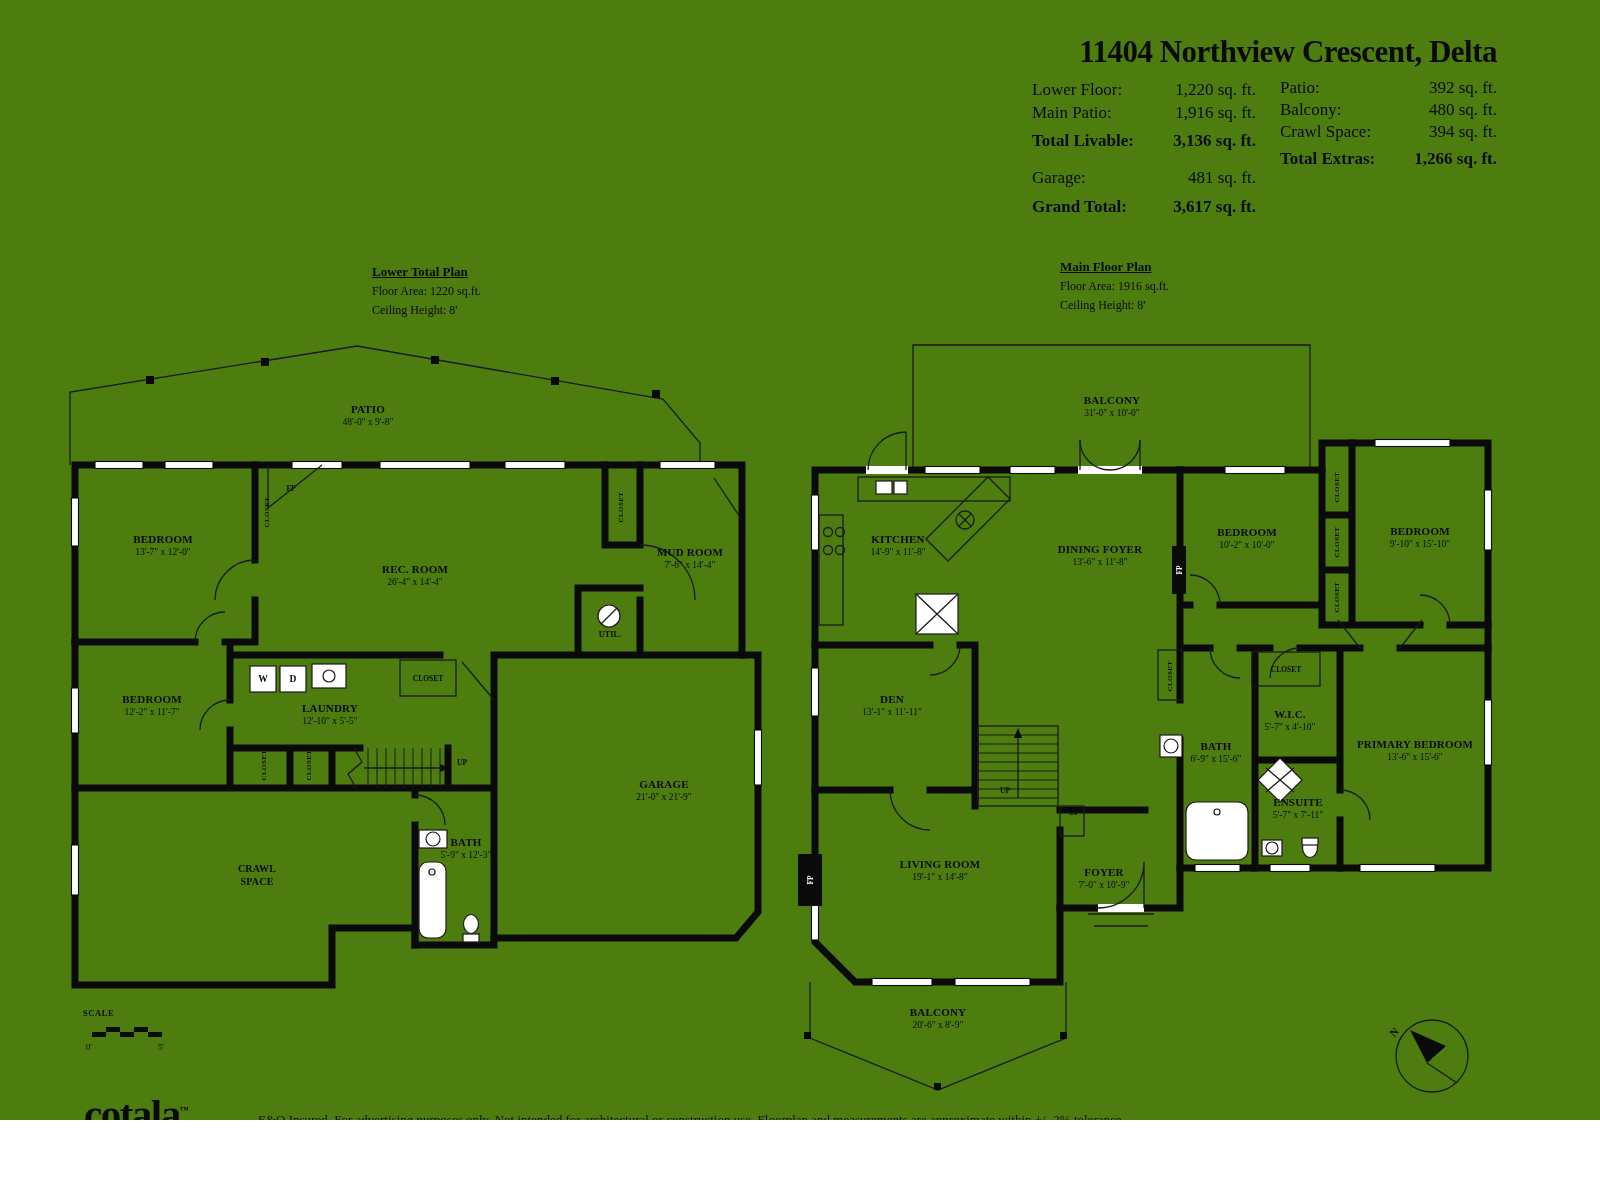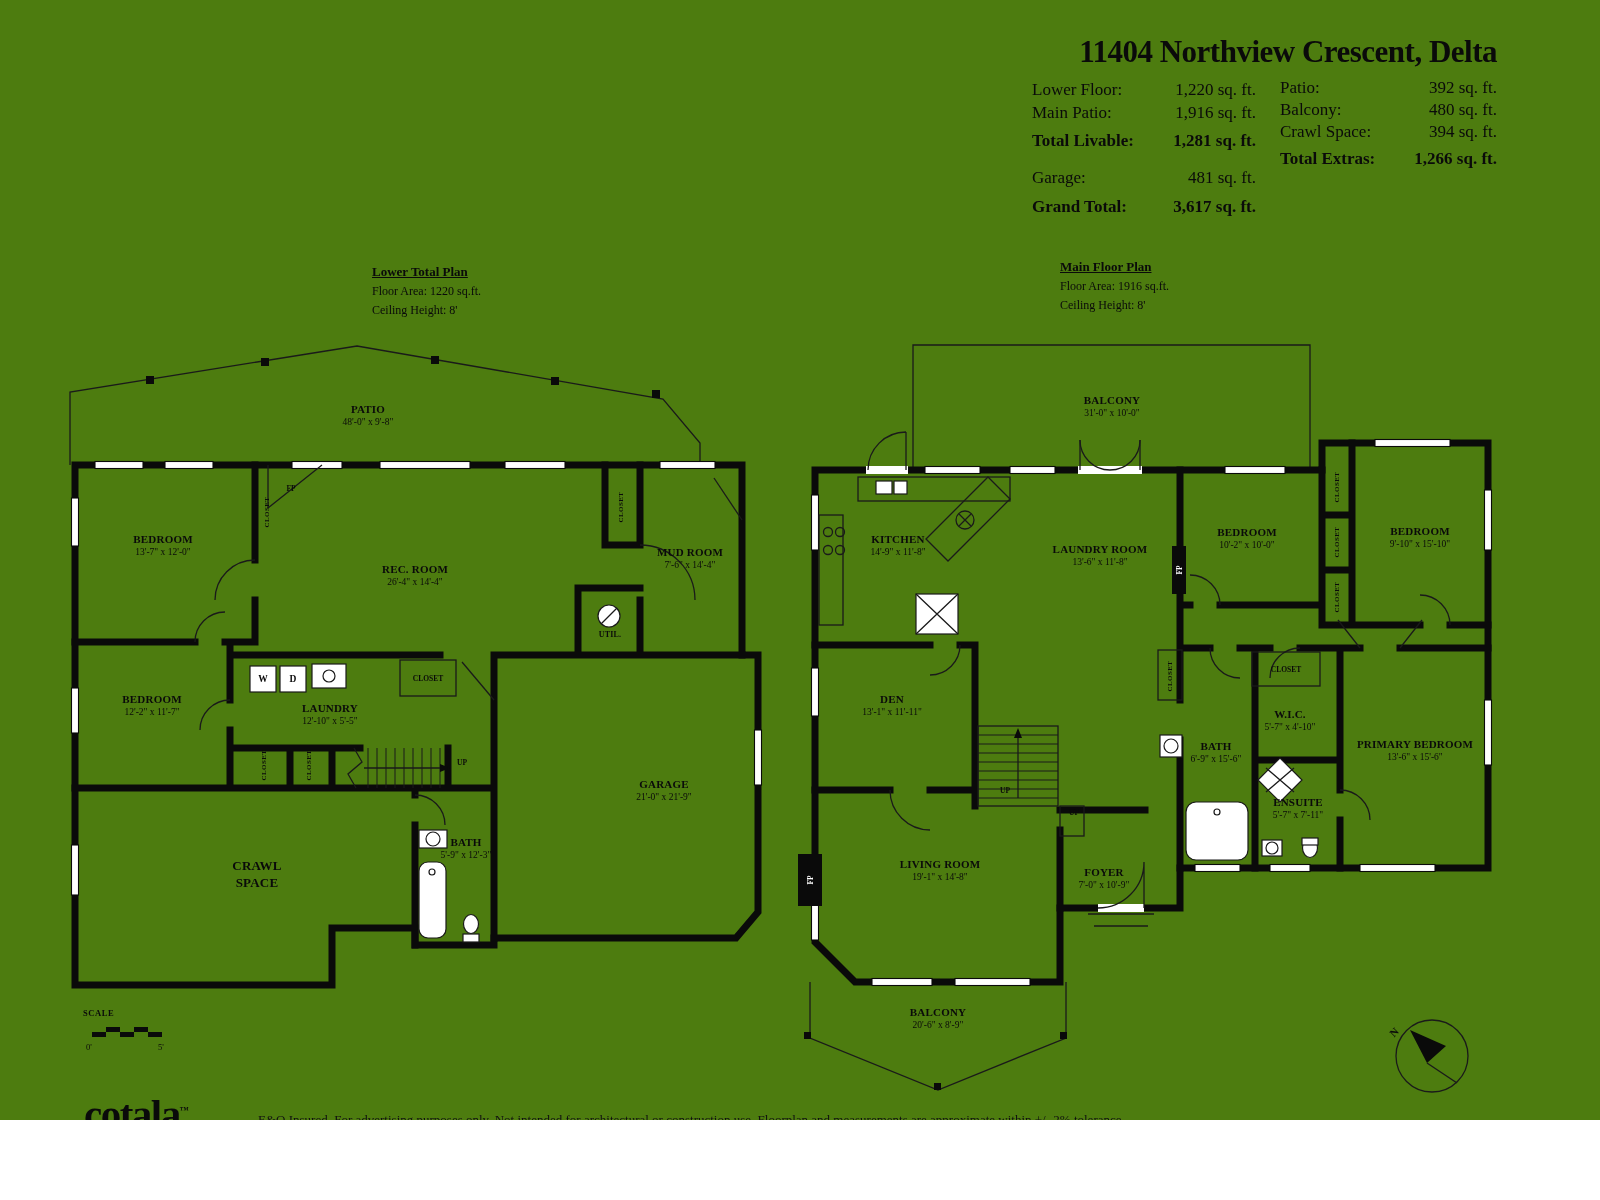--- a/index.html
+++ b/index.html
@@ -14,21 +14,21 @@
 
   
   .plan-head{position:absolute;font-size:12px;line-height:1.55}
   .ph-title{font-size:13px;font-weight:bold;text-decoration:underline}
 
   
   .room{position:absolute;transform:translate(-50%,-50%);text-align:center;line-height:1.3;white-space:nowrap}
   .rname{font-weight:bold;font-size:11px;letter-spacing:.2px}
   .rdims{font-size:9.5px}
   .room.wrap .rdims{white-space:normal;width:52px;margin:0 auto}
-  .room.crawl .rname{white-space:normal;width:52px;margin:16px auto;font-size:13px}
+  .room.crawl .rname{white-space:normal;width:52px;margin:16px auto;font-size:10px}
   .room.tiny .rname{font-size:8px}
   .vlbl{position:absolute;transform:translate(-50%,-50%) rotate(-90deg);font-size:7px;letter-spacing:.4px;font-weight:bold;white-space:nowrap}
   .slbl{position:absolute;transform:translate(-50%,-50%);font-size:7.5px;font-weight:bold;white-space:nowrap}
   .wd{position:absolute;transform:translate(-50%,-50%);font-size:9.5px;font-weight:bold}
   .fp-white{position:absolute;transform:translate(-50%,-50%) rotate(-90deg);font-size:7.5px;font-weight:bold;color:#fff}
 
   
   .scale-title{position:absolute;left:83px;top:1008px;font-size:8.5px;font-weight:bold;letter-spacing:.6px}
   .scale-num{position:absolute;font-size:8.5px}
   .north-n{position:absolute;left:1390px;top:1026px;font-size:11px;font-weight:bold;transform:rotate(-45deg)}
@@ -232,21 +232,21 @@
   <div class="stat" style="left:1032px;top:80px;width:224px">
     <span>Lower Floor:</span>
     <span>1,220 sq. ft.</span>
   </div>
   <div class="stat" style="left:1032px;top:103px;width:224px">
     <span>Main Patio:</span>
     <span>1,916 sq. ft.</span>
   </div>
   <div class="stat bold" style="left:1032px;top:131px;width:224px">
     <span>Total Livable:</span>
-    <span>1,281 sq. ft.</span>
+    <span>3,136 sq. ft.</span>
   </div>
   <div class="stat" style="left:1032px;top:168px;width:224px">
     <span>Garage:</span>
     <span>481 sq. ft.</span>
   </div>
   <div class="stat bold" style="left:1032px;top:197px;width:224px">
     <span>Grand Total:</span>
     <span>3,617 sq. ft.</span>
   </div>
 
@@ -329,21 +329,21 @@
 
   <div class="room" style="left:1112px;top:406px">
     <div class="rname">BALCONY</div>
     <div class="rdims">31'-0" x 10'-0"</div>
   </div>
   <div class="room" style="left:898px;top:545px">
     <div class="rname">KITCHEN</div>
     <div class="rdims">14'-9" x 11'-8"</div>
   </div>
   <div class="room" style="left:1100px;top:555px">
-    <div class="rname">LAUNDRY ROOM</div>
+    <div class="rname">DINING FOYER</div>
     <div class="rdims">13'-6" x 11'-8"</div>
   </div>
   <div class="room" style="left:1247px;top:538px">
     <div class="rname">BEDROOM</div>
     <div class="rdims">10'-2" x 10'-0"</div>
   </div>
   <div class="room" style="left:1420px;top:537px">
     <div class="rname">BEDROOM</div>
     <div class="rdims">9'-10" x 15'-10"</div>
   </div>

